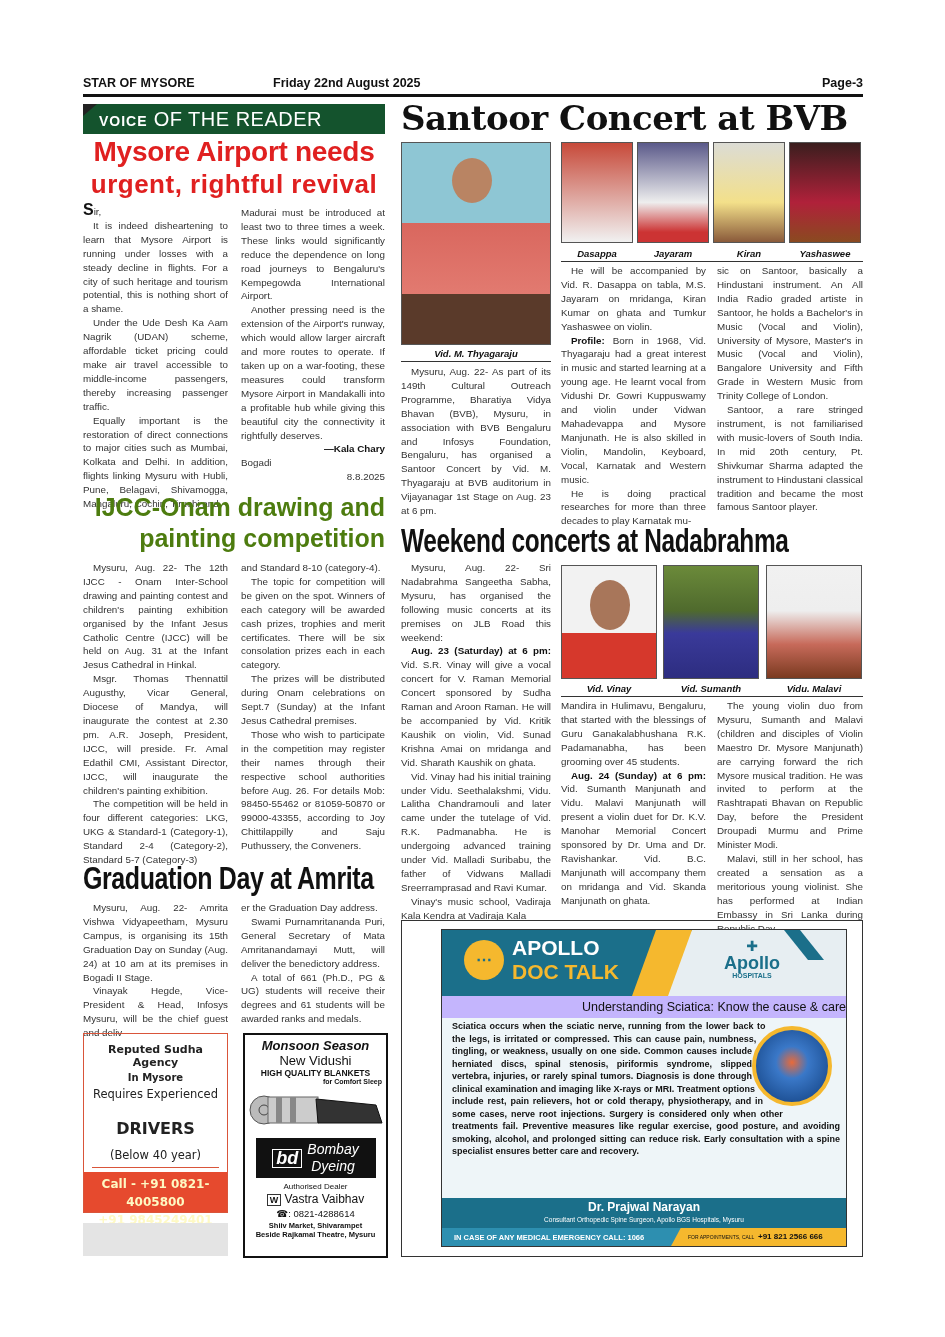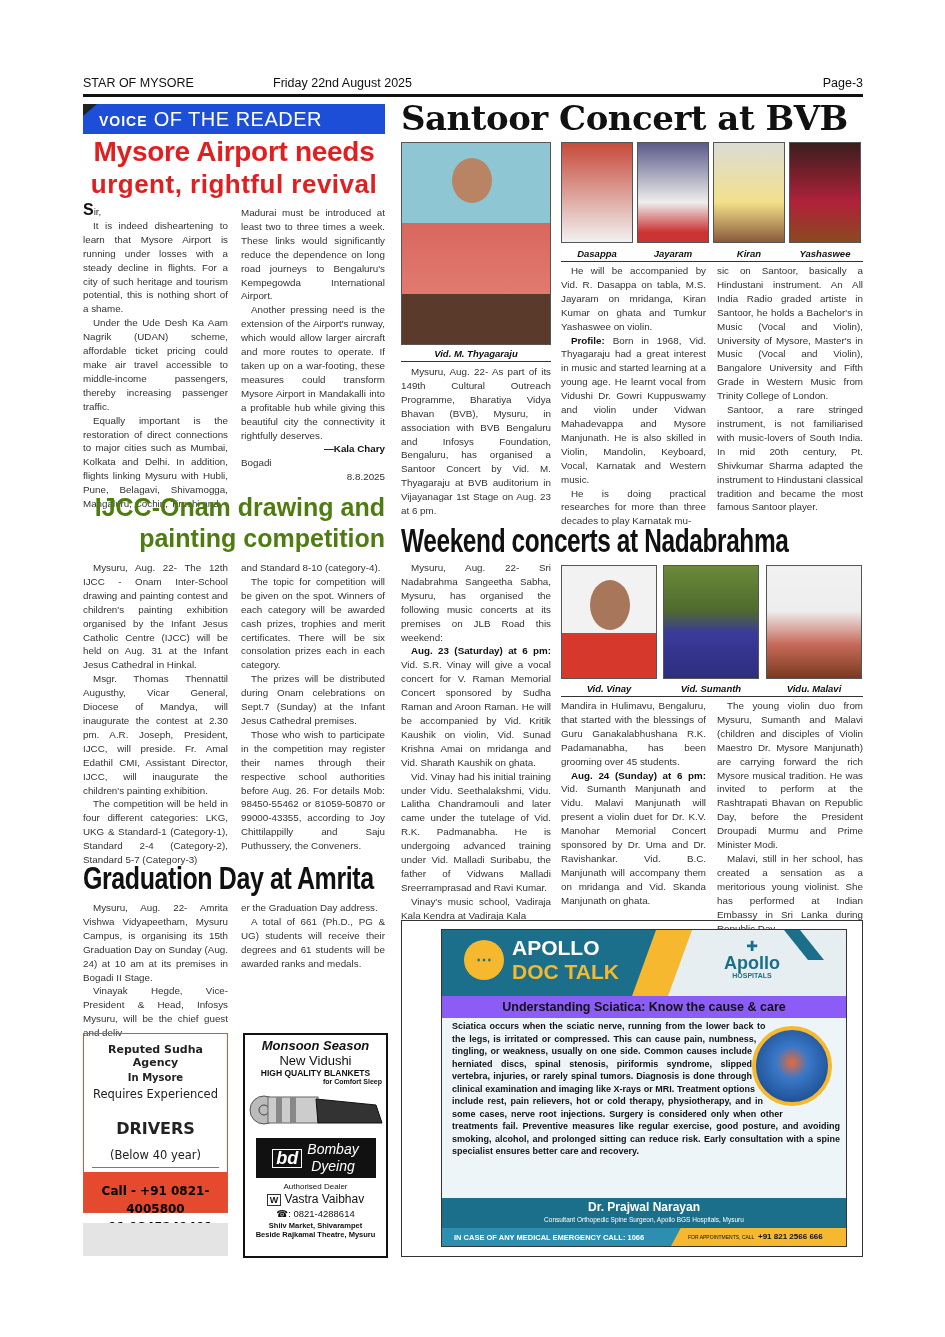--- a/index.html
+++ b/index.html
@@ -1,39 +1,39 @@
 <!DOCTYPE html>
 <html><head>
 <meta charset="utf-8">
 <style>
 *{box-sizing:border-box;margin:0;padding:0}
 html,body{width:945px;height:1337px;background:#fff;overflow:hidden}
 body{position:relative;font-family:"Liberation Sans",sans-serif;color:#222}
 .abs{position:absolute}
-.masthead{left:83px;top:76px;width:780px;height:18px;font-size:12.5px;font-weight:normal;color:#111}
+.masthead{left:83px;top:76px;width:780px;height:18px;font-size:12.5px;font-weight:bold;color:#111}
 .masthead .l{position:absolute;left:0;top:0}
 .masthead .c{position:absolute;left:190px;top:0}
 .masthead .r{position:absolute;right:0;top:0}
 .rule{left:83px;top:94px;width:780px;height:3px;background:#111}
-.voice{left:83px;top:104px;width:302px;height:30px;background:#1d4ed8;color:#fff;font-size:20px;padding:4px 0 0 16px;letter-spacing:0.5px}
+.voice{left:83px;top:104px;width:302px;height:30px;background:#14532d;color:#fff;font-size:20px;padding:4px 0 0 16px;letter-spacing:0.5px}
 .voice .small{font-size:14px;font-weight:bold;letter-spacing:1px}
 .voice .tri{position:absolute;left:0;top:0;width:0;height:0;border-top:12px solid #222;border-right:14px solid transparent}
 .red-h{color:#e02020;font-weight:bold;text-align:center;line-height:1.15}
 .col{font-size:9.8px;line-height:13.9px;text-align:justify;color:#333}
 .col p{text-indent:10px}
 .col p.noind{text-indent:0}
 .col b{color:#111}
 .h-sans{font-weight:bold;color:#4d7c0f;text-align:right;line-height:1.15}
 .h-cond{font-family:"Liberation Sans",sans-serif;font-weight:bold;color:#111;transform:scaleX(0.78);transform-origin:left top;white-space:nowrap;letter-spacing:-0.5px}
 .serif-h{font-family:"DejaVu Serif",serif;font-weight:bold;color:#111;white-space:nowrap}
 .photo{background:#999;border:1px solid #555;overflow:hidden}
 .cap{font-size:9.5px;font-style:italic;font-weight:bold;text-align:center;color:#111}
 .capline{height:1px;background:#333}
 .ad-travel{left:83px;top:1033px;width:145px;height:180px;border:1px solid #d9553a;text-align:center;font-family:"DejaVu Sans",sans-serif;color:#222}
-.ad-travel .call{position:absolute;left:0;bottom:0;width:100%;height:40px;background:#e64a2e;color:#000000;font-weight:bold;font-size:12px;line-height:18px;padding-top:10px}
+.ad-travel .call{position:absolute;left:0;bottom:0;width:100%;height:40px;background:#e64a2e;color:#fef9c3;font-weight:bold;font-size:12px;line-height:18px;padding-top:3px}
 .ad-gray{left:83px;top:1223px;width:145px;height:33px;background:#e4e4e4}
 .ad-bd{left:243px;top:1033px;width:145px;height:225px;border:2px solid #111;text-align:center;color:#111}
 .ad-apollo{left:441px;top:929px;width:406px;height:318px;border:1px solid #333;background:#eef5f8;overflow:hidden}
 .frame{left:401px;top:920px;width:462px;height:337px;border:1px solid #333}
 </style>
 </head>
 <body>
 
 <div class="abs masthead">
   <span class="l">STAR OF MYSORE</span>
@@ -79,20 +79,21 @@
   <p>Those who wish to participate in the competition may register their names through their respective school authorities before Aug. 26. For details Mob: 98450-55462 or 81059-50870 or 99000-43355, according to Joy Chittilappilly and Saju Puthussery, the Conveners.</p>
 </div>
 
 <div class="abs h-cond" style="left:83px;top:860px;font-size:32px">Graduation Day at Amrita</div>
 <div class="abs col" style="left:83px;top:901px;width:145px">
   <p>Mysuru, Aug. 22- Amrita Vishwa Vidyapeetham, Mysuru Campus, is organising its 15th Graduation Day on Sunday (Aug. 24) at 10 am at its premises in Bogadi II Stage.</p>
   <p>Vinayak Hegde, Vice-President &amp; Head, Infosys Mysuru, will be the chief guest and deliv-</p>
 </div>
 <div class="abs col" style="left:241px;top:901px;width:144px">
   <p class="noind">er the Graduation Day address.</p>
+  <p>Swami Purnamritananda Puri, General Secretary of Mata Amritanandamayi Mutt, will deliver the benedictory address.</p>
   <p>A total of 661 (Ph.D., PG &amp; UG) students will receive their degrees and 61 students will be awarded ranks and medals.</p>
 </div>
 
 <div class="abs ad-travel">
   <div style="font-size:11px;font-weight:bold;margin-top:9px">Reputed Sudha Agency</div>
   <div style="font-size:10px;font-weight:bold;margin-top:3px">In Mysore</div>
   <div style="font-size:11.5px;margin-top:4px">Requires Experienced</div>
   <div style="font-size:16px;font-weight:bold;margin-top:18px">DRIVERS</div>
   <div style="font-size:11.5px;margin-top:10px">(Below 40 year)</div>
   <div style="height:1px;background:#d9553a;margin:5px 8px 4px"></div>
@@ -193,21 +194,21 @@
     <div style="position:absolute;left:342px;top:0;width:40px;height:30px;background:#1b6f8a;clip-path:polygon(0 0,40% 0,100% 100%,60% 100%)"></div>
     <div style="position:absolute;left:22px;top:10px;width:40px;height:40px;border-radius:50%;background:#f5b82e;color:#1b6f8a;font-size:16px;font-weight:bold;text-align:center;line-height:40px">⋯</div>
     <div style="position:absolute;left:70px;top:6px;color:#fff;font-size:21px;font-weight:bold;line-height:24px">APOLLO</div>
     <div style="position:absolute;left:70px;top:30px;color:#f5b82e;font-size:21px;font-weight:bold;line-height:24px">DOC TALK</div>
     <div style="position:absolute;left:275px;top:8px;width:70px;text-align:center;color:#1b6f8a">
       <div style="font-size:14px">✚</div>
       <div style="font-size:18px;font-weight:bold;line-height:18px">Apollo</div>
       <div style="font-size:7px;font-weight:bold">HOSPITALS</div>
     </div>
   </div>
-  <div style="position:absolute;left:0;top:66px;width:100%;height:22px;background:#8b5cf6;color:#111;font-size:12.5px;font-weight:bold;text-align:center;line-height:22px">Understanding Sciatica: Know the cause &amp; care</div>
+  <div style="position:absolute;left:0;top:66px;width:100%;height:22px;background:#c4b5fd;color:#111;font-size:12.5px;font-weight:normal;text-align:right;line-height:22px">Understanding Sciatica: Know the cause &amp; care</div>
   <div style="position:absolute;left:310px;top:96px;width:80px;height:80px;border-radius:50%;background:radial-gradient(circle at 50% 45%,#e86a3a 0%,#3a78c8 30%,#0f3c7a 100%);border:4px solid #f5b82e"></div>
   <div style="position:absolute;left:10px;top:90px;width:388px;font-size:9px;line-height:12.5px;font-weight:bold;color:#111;text-align:justify">
     <span style="float:right;width:88px;height:90px;shape-outside:circle(50%)"></span>
     <span>Sciatica occurs when the sciatic nerve, running from the lower back to the legs, is irritated or compressed. This can cause pain, numbness, tingling, or weakness, usually on one side. Common causes include herniated discs, spinal stenosis, piriformis syndrome, slipped vertebra, injuries, or rarely spinal tumors. Diagnosis is done through clinical examination and imaging like X-rays or MRI. Treatment options include rest, pain relievers, hot or cold therapy, physiotherapy, and in some cases, nerve root injections. Surgery is considered only when other treatments fail. Preventive measures like regular exercise, good posture, and avoiding smoking, alcohol, and prolonged sitting can reduce risk. Early consultation with a spine specialist ensures better care and recovery.</span>
   </div>
   <div style="position:absolute;left:0;top:268px;width:100%;height:30px;background:#1b6f8a;color:#fff;text-align:center">
     <div style="font-size:12px;font-weight:bold;line-height:16px;margin-top:1px">Dr. Prajwal Narayan</div>
     <div style="font-size:6.5px;line-height:10px">Consultant Orthopedic Spine Surgeon, Apollo BGS Hospitals, Mysuru</div>
   </div>
   <div style="position:absolute;left:0;top:298px;width:100%;height:20px;background:#2d8fb0">

